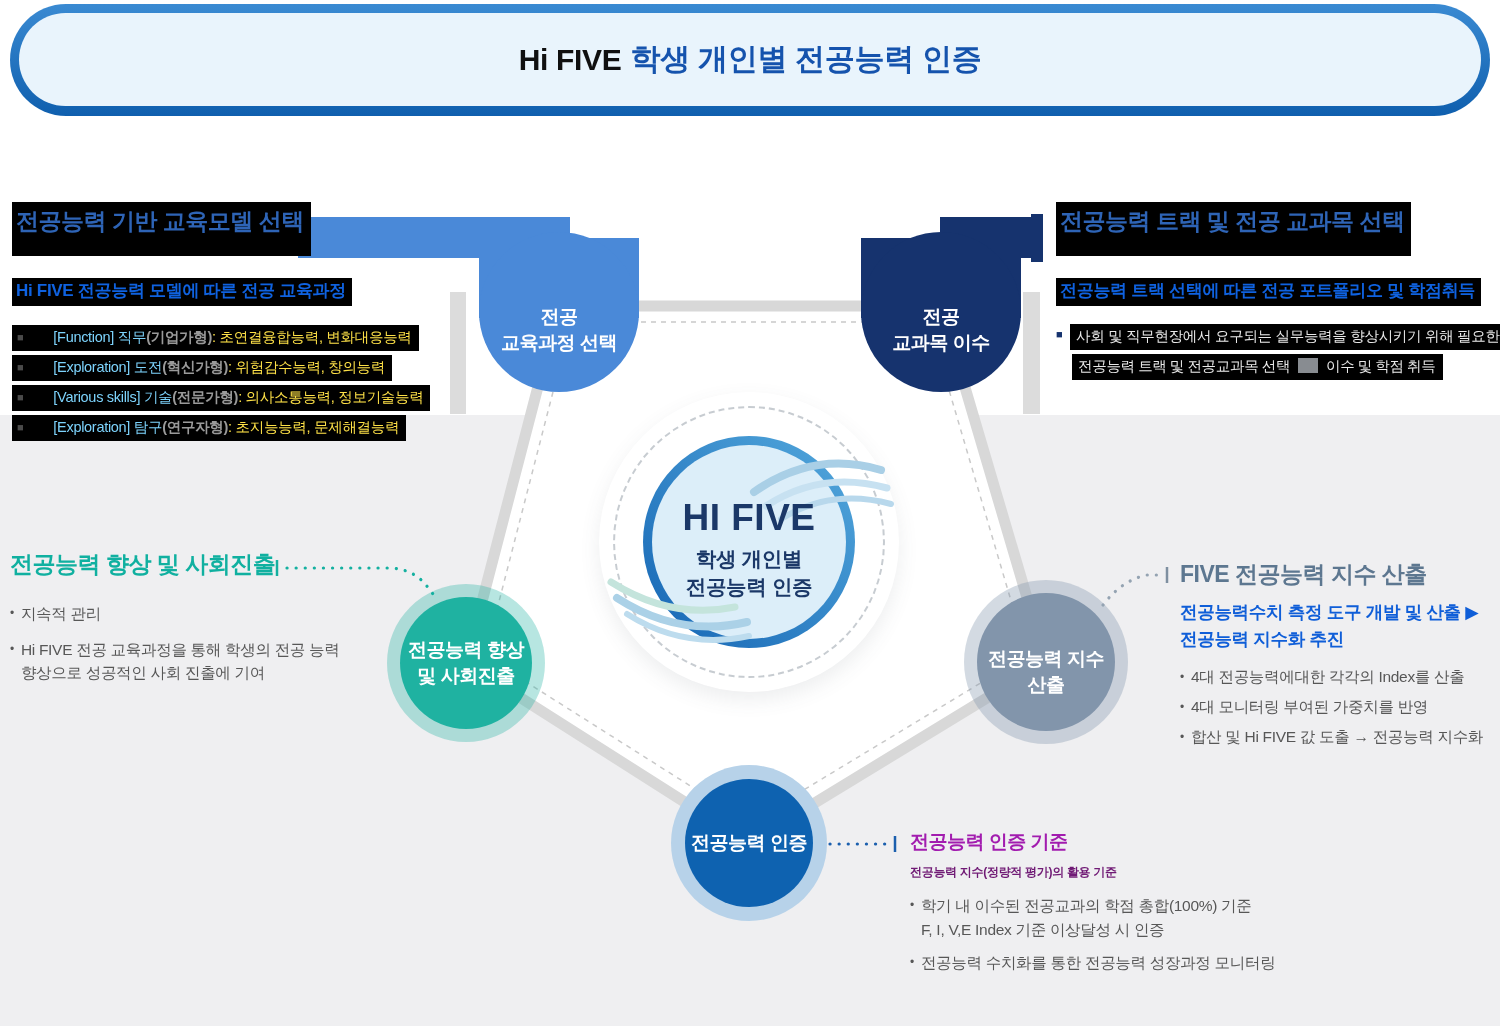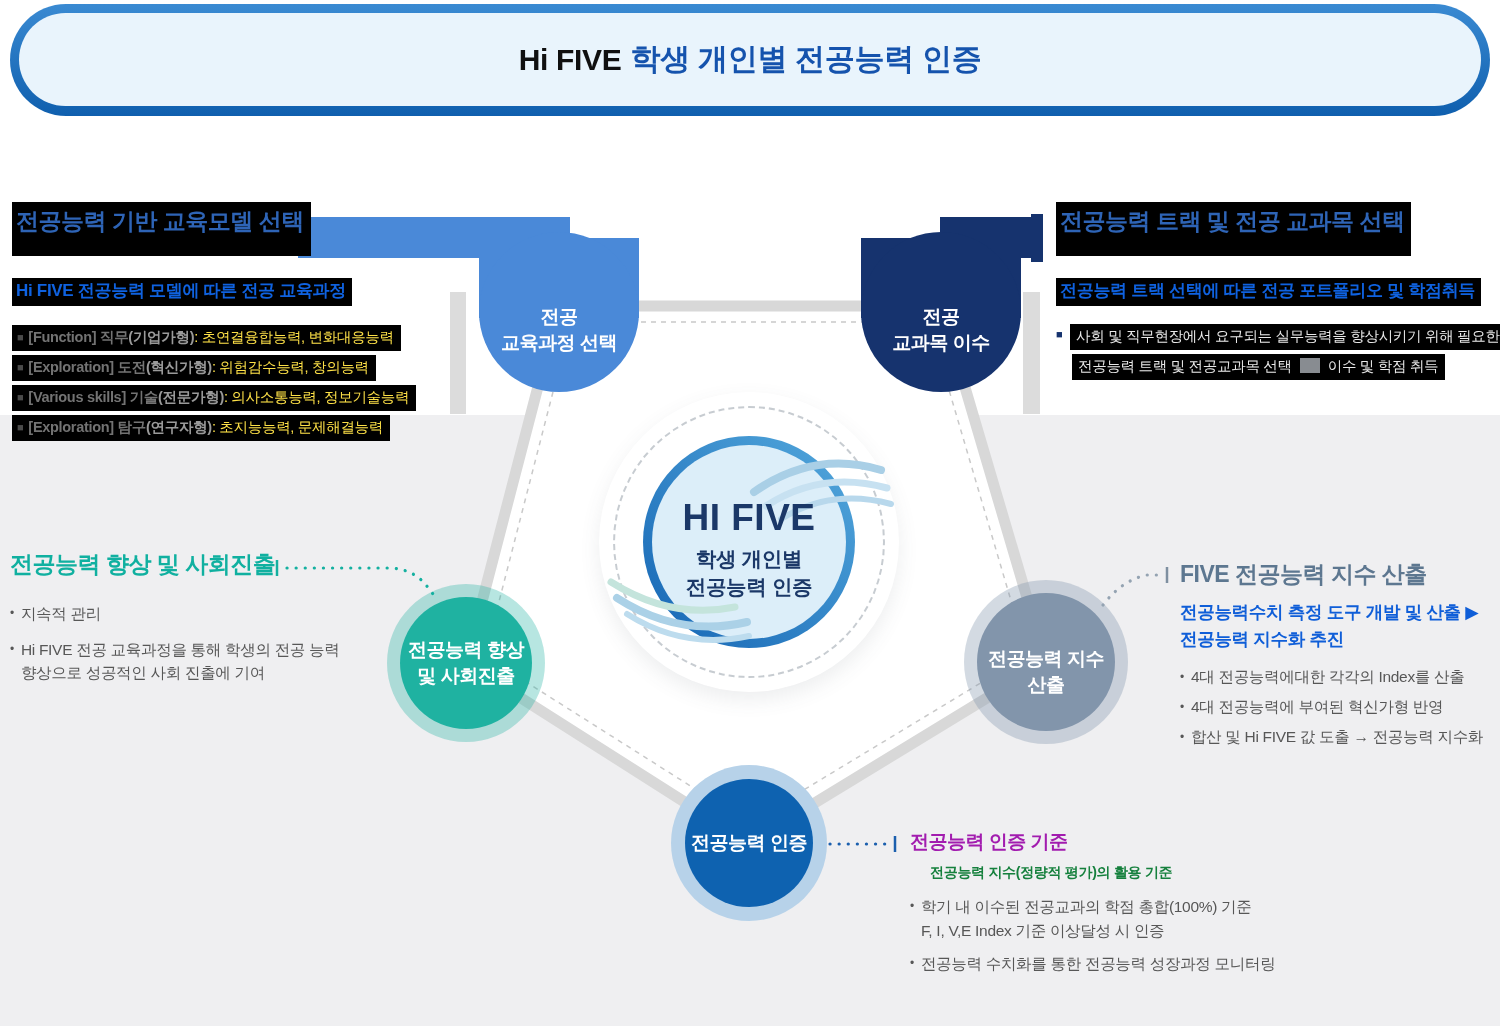--- a/index.html
+++ b/index.html
@@ -68,39 +68,39 @@
   
   .hl-block{position:absolute;z-index:20;white-space:nowrap;}
   .hl-heading{display:inline-block;background:#000;color:#2e64b6;font-size:23px;font-weight:bold;
     padding:4px 7px 19px 4px;letter-spacing:-0.5px;}
   .hl-sub{display:inline-block;background:#000;color:#0f62e0;font-size:17px;font-weight:bold;
     padding:1px 6px 4px 4px;margin-top:22px;letter-spacing:-0.3px;}
   .bb-group{margin-top:19px;}
   .bb-line{background:#000;color:#efefef;font-size:14.5px;padding:3px 7px 4px 5px;margin-bottom:4px;
     display:table;}
   .bb-marker{color:#4a4a4a;font-size:11px;margin-right:5px;vertical-align:1px;}
-  .bb-en{color:#737373;font-weight:bold;}
+  .bb-en{color:#7dd3fc;font-weight:normal;margin-left:25px;}
   .bb-type{color:#9a9a9a;font-weight:bold;}
   .bb-desc{color:#fde047;}
   .track-bullets{margin-top:18px;position:relative;padding-left:14px;}
   .track-marker{position:absolute;left:0;top:4px;color:#16336e;font-size:11px;}
   .tb-line{background:#000;color:#e9e9e9;font-size:14.5px;padding:3px 7px 4px 6px;display:table;}
-  .tb-line2{margin-top:4px;margin-left:2px;}
+  .tb-line2{margin-top:4px;margin-left:2px;font-family:Liberation Serif, serif;}
   .gray-chip{display:inline-block;width:20px;height:15px;background:#888c91;vertical-align:-2px;
     margin:0 8px;}
 
   
   .txt-block{position:absolute;z-index:20;}
   .sec-heading{font-size:23px;font-weight:bold;letter-spacing:-0.5px;white-space:nowrap;}
   .improve-block .sec-heading{color:#10b0a0;}
   .index-block .sec-heading{color:#5d7790;}
   .cert-heading{font-size:19px;font-weight:bold;color:#a21caf;letter-spacing:-0.5px;}
   .blue-sub{font-size:17.5px;font-weight:bold;color:#0f5ed8;line-height:27px;margin-top:9px;
     letter-spacing:-0.3px;white-space:nowrap;}
-  .cert-sub{font-size:14px;font-weight:bold;color:#15803d;margin-top:9px;letter-spacing:-0.3px;margin-left:20px;}
+  .cert-sub{font-size:12px;font-weight:bold;color:#701a75;margin-top:9px;letter-spacing:-0.3px;}
   .g-bullets{margin-top:22px;}
   .g-bullet{display:flex;margin-bottom:12px;color:#575757;font-size:15.5px;line-height:23.5px;}
   .g-dot{margin-right:7px;font-size:12px;line-height:23.5px;color:#575757;}
   .g-bullets-tight{margin-top:10px;}
   .g-bullets-tight .g-bullet{margin-bottom:2px;line-height:28px;}
   .g-bullets-tight .g-dot{line-height:28px;}
   .white{white-space:nowrap;}
 </style>
 </head>
 <body>
@@ -245,21 +245,21 @@
       <div>전공능력수치 측정 도구 개발 및 산출 ▶</div>
       <div>전공능력 지수화 추진</div>
     </div>
     <div class="g-bullets g-bullets-tight">
       <div class="g-bullet">
           <span class="g-dot">•</span>
           <div class="white">4대 전공능력에대한 각각의 Index를 산출</div>
         </div>
       <div class="g-bullet">
           <span class="g-dot">•</span>
-          <div class="white">4대 전공능력에 부여된 혁신가형 반영</div>
+          <div class="white">4대 모니터링 부여된 가중치를 반영</div>
         </div>
       <div class="g-bullet">
           <span class="g-dot">•</span>
           <div class="white">합산 및 Hi FIVE 값 도출 → 전공능력 지수화</div>
         </div>
     </div>
   </div>
 
   <div class="txt-block cert-block" style="left:910px;top:829px;">
     <div class="cert-heading">전공능력 인증 기준</div>

